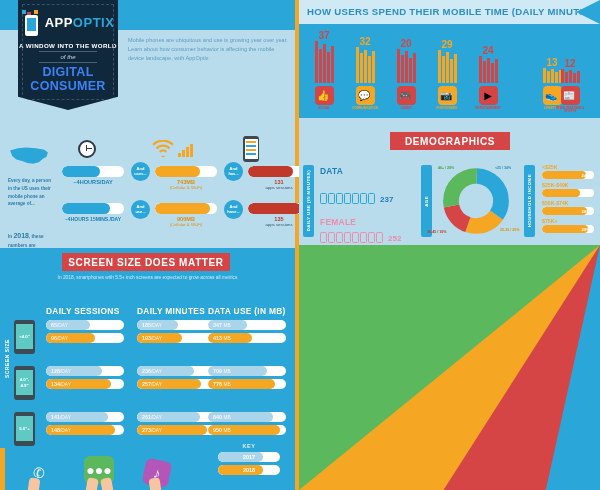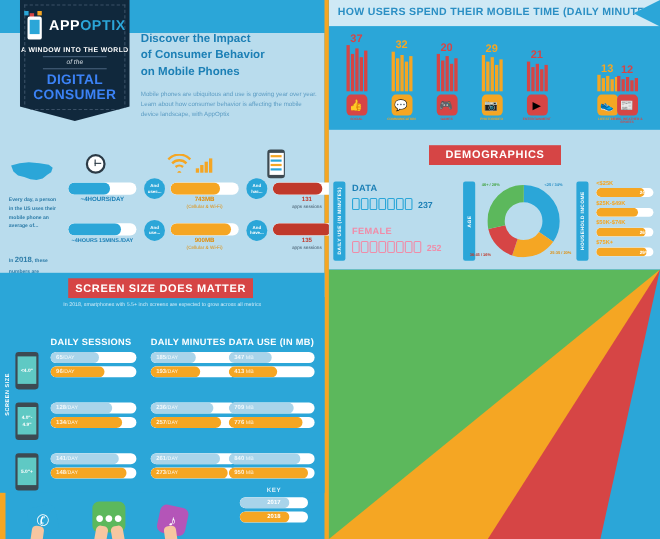--- a/index.html
+++ b/index.html
@@ -145,25 +145,20 @@
       <div class="logo-text"><span>APP</span><span class="o">OPTIX</span></div>
     </div>
     <div class="badge-l1">A WINDOW INTO THE WORLD</div>
     <div class="rule"></div>
     <div class="badge-of">of the</div>
     <div class="rule"></div>
     <div class="badge-l2">DIGITAL CONSUMER</div>
   </div>
 
   <div class="headline">
-    <h1>
-      <span>Discover the Impact</span><br>
-      <span>of Consumer Behavior</span><br>
-      <span>on Mobile Phones</span>
-    </h1>
     <p>Mobile phones are ubiquitous and use is growing year over year. Learn about how consumer behavior is affecting the mobile device landscape, with AppOptix</p>
   </div>
 
 
   <div class="mf">
     <div class="mf-map">
       <svg class="usmap" viewBox="0 0 60 34">
         <path fill="#2ba6d8" d="M3 9 L14 6 L26 5 L40 6 L52 8 L57 12 L55 18 L50 21 L44 26 L36 28 L28 27 L20 24 L12 22 L6 17 Z"></path>
       </svg>
       <div class="mf-note">Every day, a person in the US uses their mobile phone an average of...</div>
@@ -444,21 +439,21 @@
           <u style="height:33px;background:#f5a623"></u>
           <u style="height:27px;background:#f5a623"></u>
           <u style="height:31px;background:#f5a623"></u>
           <u style="height:24px;background:#f5a623"></u>
           <u style="height:29px;background:#f5a623"></u>
         </div>
         <div class="appic" style="background:#f5a623;display:flex;align-items:center;justify-content:center;font-size:10px;">📷</div>
         <div class="appcap" style="color:#f5a623">PHOTO/VIDEO</div>
       </div>
       <div class="barcol" style="left: 470px; top: 45px; width: 36px;">
-        <div class="barnum" style="color:#d64545">21</div>
+        <div class="barnum" style="color:#d64545">24</div>
         <div class="bargroup" style="height:27px">
           <u style="height:27px;background:#d64545"></u>
           <u style="height:22px;background:#d64545"></u>
           <u style="height:25px;background:#d64545"></u>
           <u style="height:20px;background:#d64545"></u>
           <u style="height:24px;background:#d64545"></u>
         </div>
         <div class="appic" style="background:#d64545;display:flex;align-items:center;justify-content:center;font-size:10px;">▶</div>
         <div class="appcap" style="color:#d64545">ENTERTAINMENT</div>
       </div>
@@ -492,21 +487,21 @@
   <div class="ribbon" style="left:390px;top:132px;width:120px;">
     <span>DEMOGRAPHICS</span>
   </div>
 
   <div class="vtag" style="left:303px;top:165px;height:72px;">
     <span>DAILY USE (IN MINUTES)</span>
   </div>
 
   <div style="position:absolute;left:320px;top:166px;">
     <div class="gen-title" style="color:#1b7fb5;">DATA</div>
-    <div style="margin-top:2px;">
+    <div style="margin-top:14px;">
       <span id="maleicons"><span class="gphone" style="border-color:#2ba6d8;color:#2ba6d8"></span><span class="gphone" style="border-color:#2ba6d8;color:#2ba6d8"></span><span class="gphone" style="border-color:#2ba6d8;color:#2ba6d8"></span><span class="gphone" style="border-color:#2ba6d8;color:#2ba6d8"></span><span class="gphone" style="border-color:#2ba6d8;color:#2ba6d8"></span><span class="gphone" style="border-color:#2ba6d8;color:#2ba6d8"></span><span class="gphone" style="border-color:#2ba6d8;color:#2ba6d8"></span></span><span class="gnum" style="color:#1b7fb5;">237</span>
     </div>
     <div class="gen-title" style="color:#f08ca8;margin-top:9px;">FEMALE</div>
     <div style="margin-top:2px;">
       <span id="femaleicons"><span class="gphone" style="border-color:#f08ca8;color:#f08ca8"></span><span class="gphone" style="border-color:#f08ca8;color:#f08ca8"></span><span class="gphone" style="border-color:#f08ca8;color:#f08ca8"></span><span class="gphone" style="border-color:#f08ca8;color:#f08ca8"></span><span class="gphone" style="border-color:#f08ca8;color:#f08ca8"></span><span class="gphone" style="border-color:#f08ca8;color:#f08ca8"></span><span class="gphone" style="border-color:#f08ca8;color:#f08ca8"></span><span class="gphone" style="border-color:#f08ca8;color:#f08ca8"></span></span><span class="gnum" style="color:#f08ca8;">252</span>
     </div>
   </div>
 
   <div class="vtag" style="left:421px;top:165px;height:72px;">
     <span>AGE</span>

